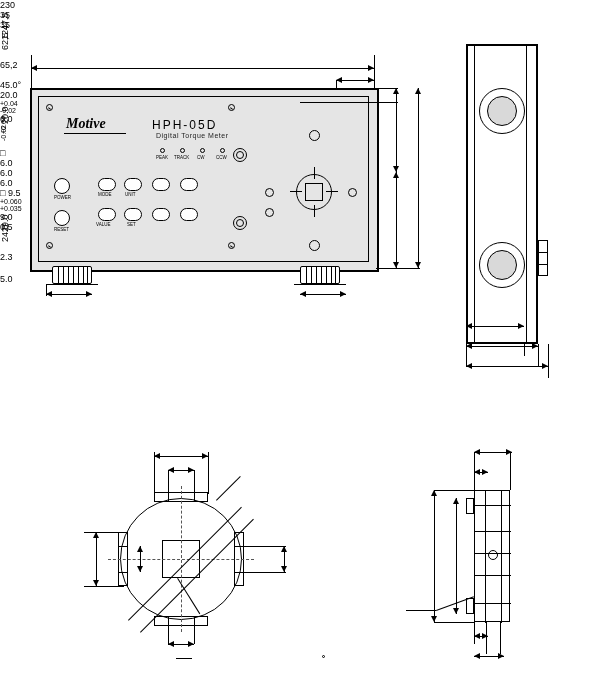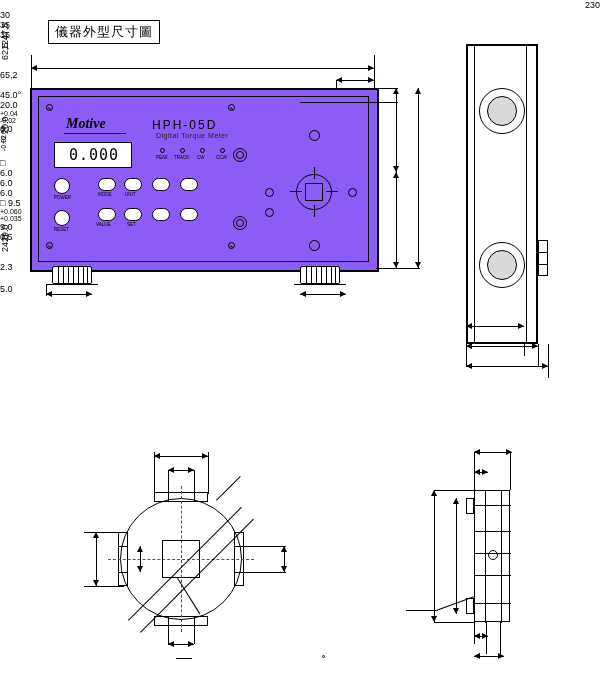--- a/index.html
+++ b/index.html
@@ -24,21 +24,21 @@
 
   
   .arrowL,.arrowR{position:absolute;width:0;height:0;border-top:3px solid transparent;border-bottom:3px solid transparent;}
   .arrowL{border-right:6px solid #000;}
   .arrowR{border-left:6px solid #000;}
   .arrowU,.arrowD{position:absolute;width:0;height:0;border-left:3px solid transparent;border-right:3px solid transparent;}
   .arrowU{border-bottom:6px solid #000;}
   .arrowD{border-top:6px solid #000;}
 
   
-  #instrument{position:absolute;left:30px;top:88px;width:345px;height:180px;border:2px solid #000;background:#8b5cf6;}
+  #instrument{position:absolute;left:30px;top:88px;width:345px;height:180px;border:2px solid #000;background:#e5e5e5;}
   #inner-panel{position:absolute;left:6px;top:6px;width:331px;height:166px;border:1px solid #000;box-sizing:border-box;}
   .screw{position:absolute;width:7px;height:7px;border:1px solid #000;border-radius:50%;box-sizing:border-box;}
   .screw:before{content:"";position:absolute;left:1px;top:2.5px;width:3px;height:1px;background:#000;transform:rotate(40deg);}
 
   #brand{position:absolute;left:34px;top:26px;font-size:14px;font-style:italic;font-weight:bold;font-family:"Liberation Serif",serif;}
   #brand-underline{position:absolute;left:32px;top:43px;width:62px;height:1px;background:#000;}
   #model{position:absolute;left:120px;top:28px;font-size:12px;letter-spacing:2px;font-family:"Liberation Sans",sans-serif;}
   #model-sub{position:absolute;left:124px;top:42px;font-size:7px;letter-spacing:.5px;color:#222;}
 
   #lcd{position:absolute;left:22px;top:52px;width:78px;height:26px;border:1.5px solid #000;background:#fff;box-sizing:border-box;}
@@ -65,51 +65,46 @@
   #adapter-square{position:absolute;left:162px;top:540px;width:38px;height:38px;border:1px solid #000;box-sizing:border-box;background:#fff;}
 
   
   #adapter-side{position:absolute;left:474px;top:490px;width:36px;height:132px;border:1px solid #000;box-sizing:border-box;background:#fff;}
 </style>
 </head>
 <body>
 
 <div class="page">
 
-  <div class="sec-title" id="title-1">儀器外型尺寸圖</div>
 
   <div class="ln vln" style="left:31px;top:55px;height:33px;"></div>
   <div class="ln vln" style="left:374px;top:55px;height:33px;"></div>
   <div class="ln hln" style="left:31px;top:68px;width:343px;"></div>
   <div class="arrowL" style="left:31px;top:65px;"></div>
   <div class="arrowR" style="left:368px;top:65px;"></div>
-  <div class="lbl9" style="left:192px;top:56px;text-align:right;">230</div>
+  <div class="lbl9" style="left:192px;top:56px;">230</div>
 
   <div class="ln hln" style="left:336px;top:80px;width:38px;"></div>
   <div class="arrowL" style="left:336px;top:77px;"></div>
   <div class="arrowR" style="left:368px;top:77px;"></div>
-  <div class="lbl9" style="left:347px;top:68px;">30</div>
   <div class="ln vln" style="left:336px;top:80px;height:50px;"></div>
 
   <div id="instrument">
     <div id="inner-panel"></div>
 
     <div class="screw" style="left:14px;top:14px;"></div>
     <div class="screw" style="left:14px;top:152px;"></div>
     <div class="screw" style="left:196px;top:14px;"></div>
     <div class="screw" style="left:196px;top:152px;"></div>
 
     <div id="brand">Motive</div>
     <div id="brand-underline"></div>
     <div id="model">HPH-05D</div>
     <div id="model-sub">Digital Torque Meter</div>
 
-    <div id="lcd">
-      <div id="lcd-text">0.000</div>
-    </div>
 
     <div class="led" style="left:128px;top:58px;"></div>
     <div class="ledlabel" style="left:124px;top:65px;">PEAK</div>
     <div class="led" style="left:148px;top:58px;"></div>
     <div class="ledlabel" style="left:142px;top:65px;">TRACK</div>
     <div class="led" style="left:168px;top:58px;"></div>
     <div class="ledlabel" style="left:165px;top:65px;">CW</div>
     <div class="led" style="left:188px;top:58px;"></div>
     <div class="ledlabel" style="left:184px;top:65px;">CCW</div>
 

